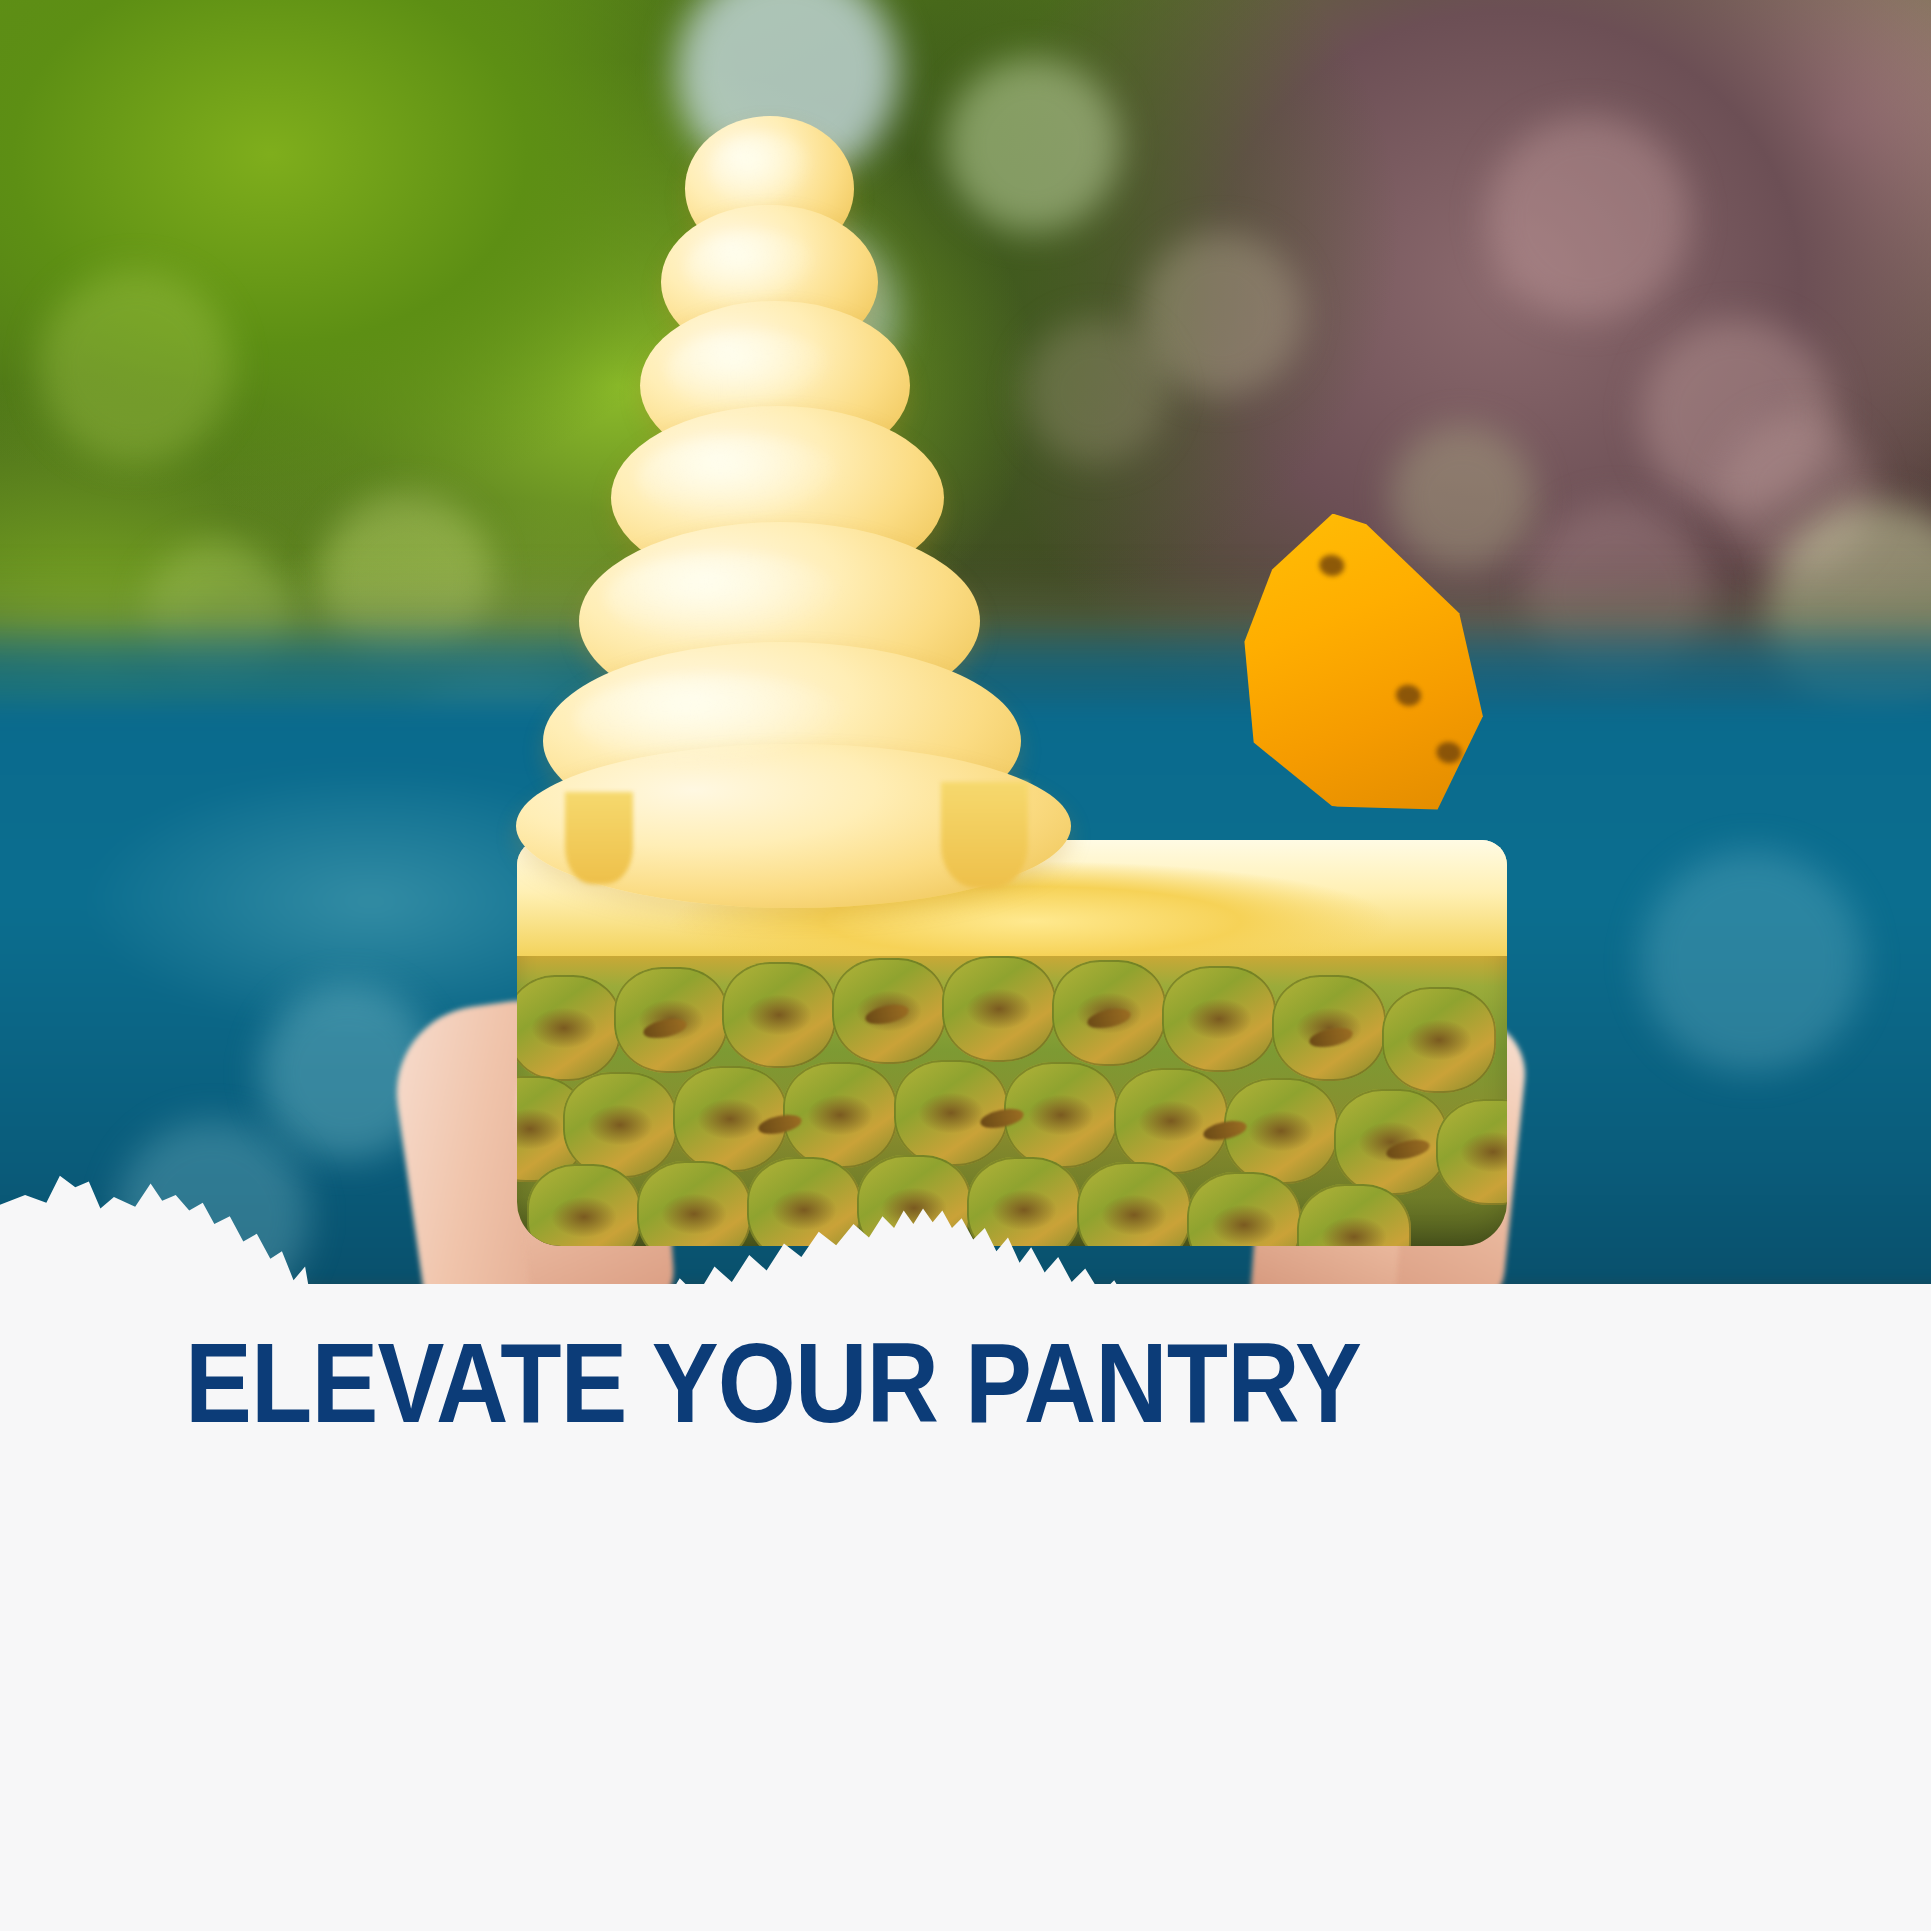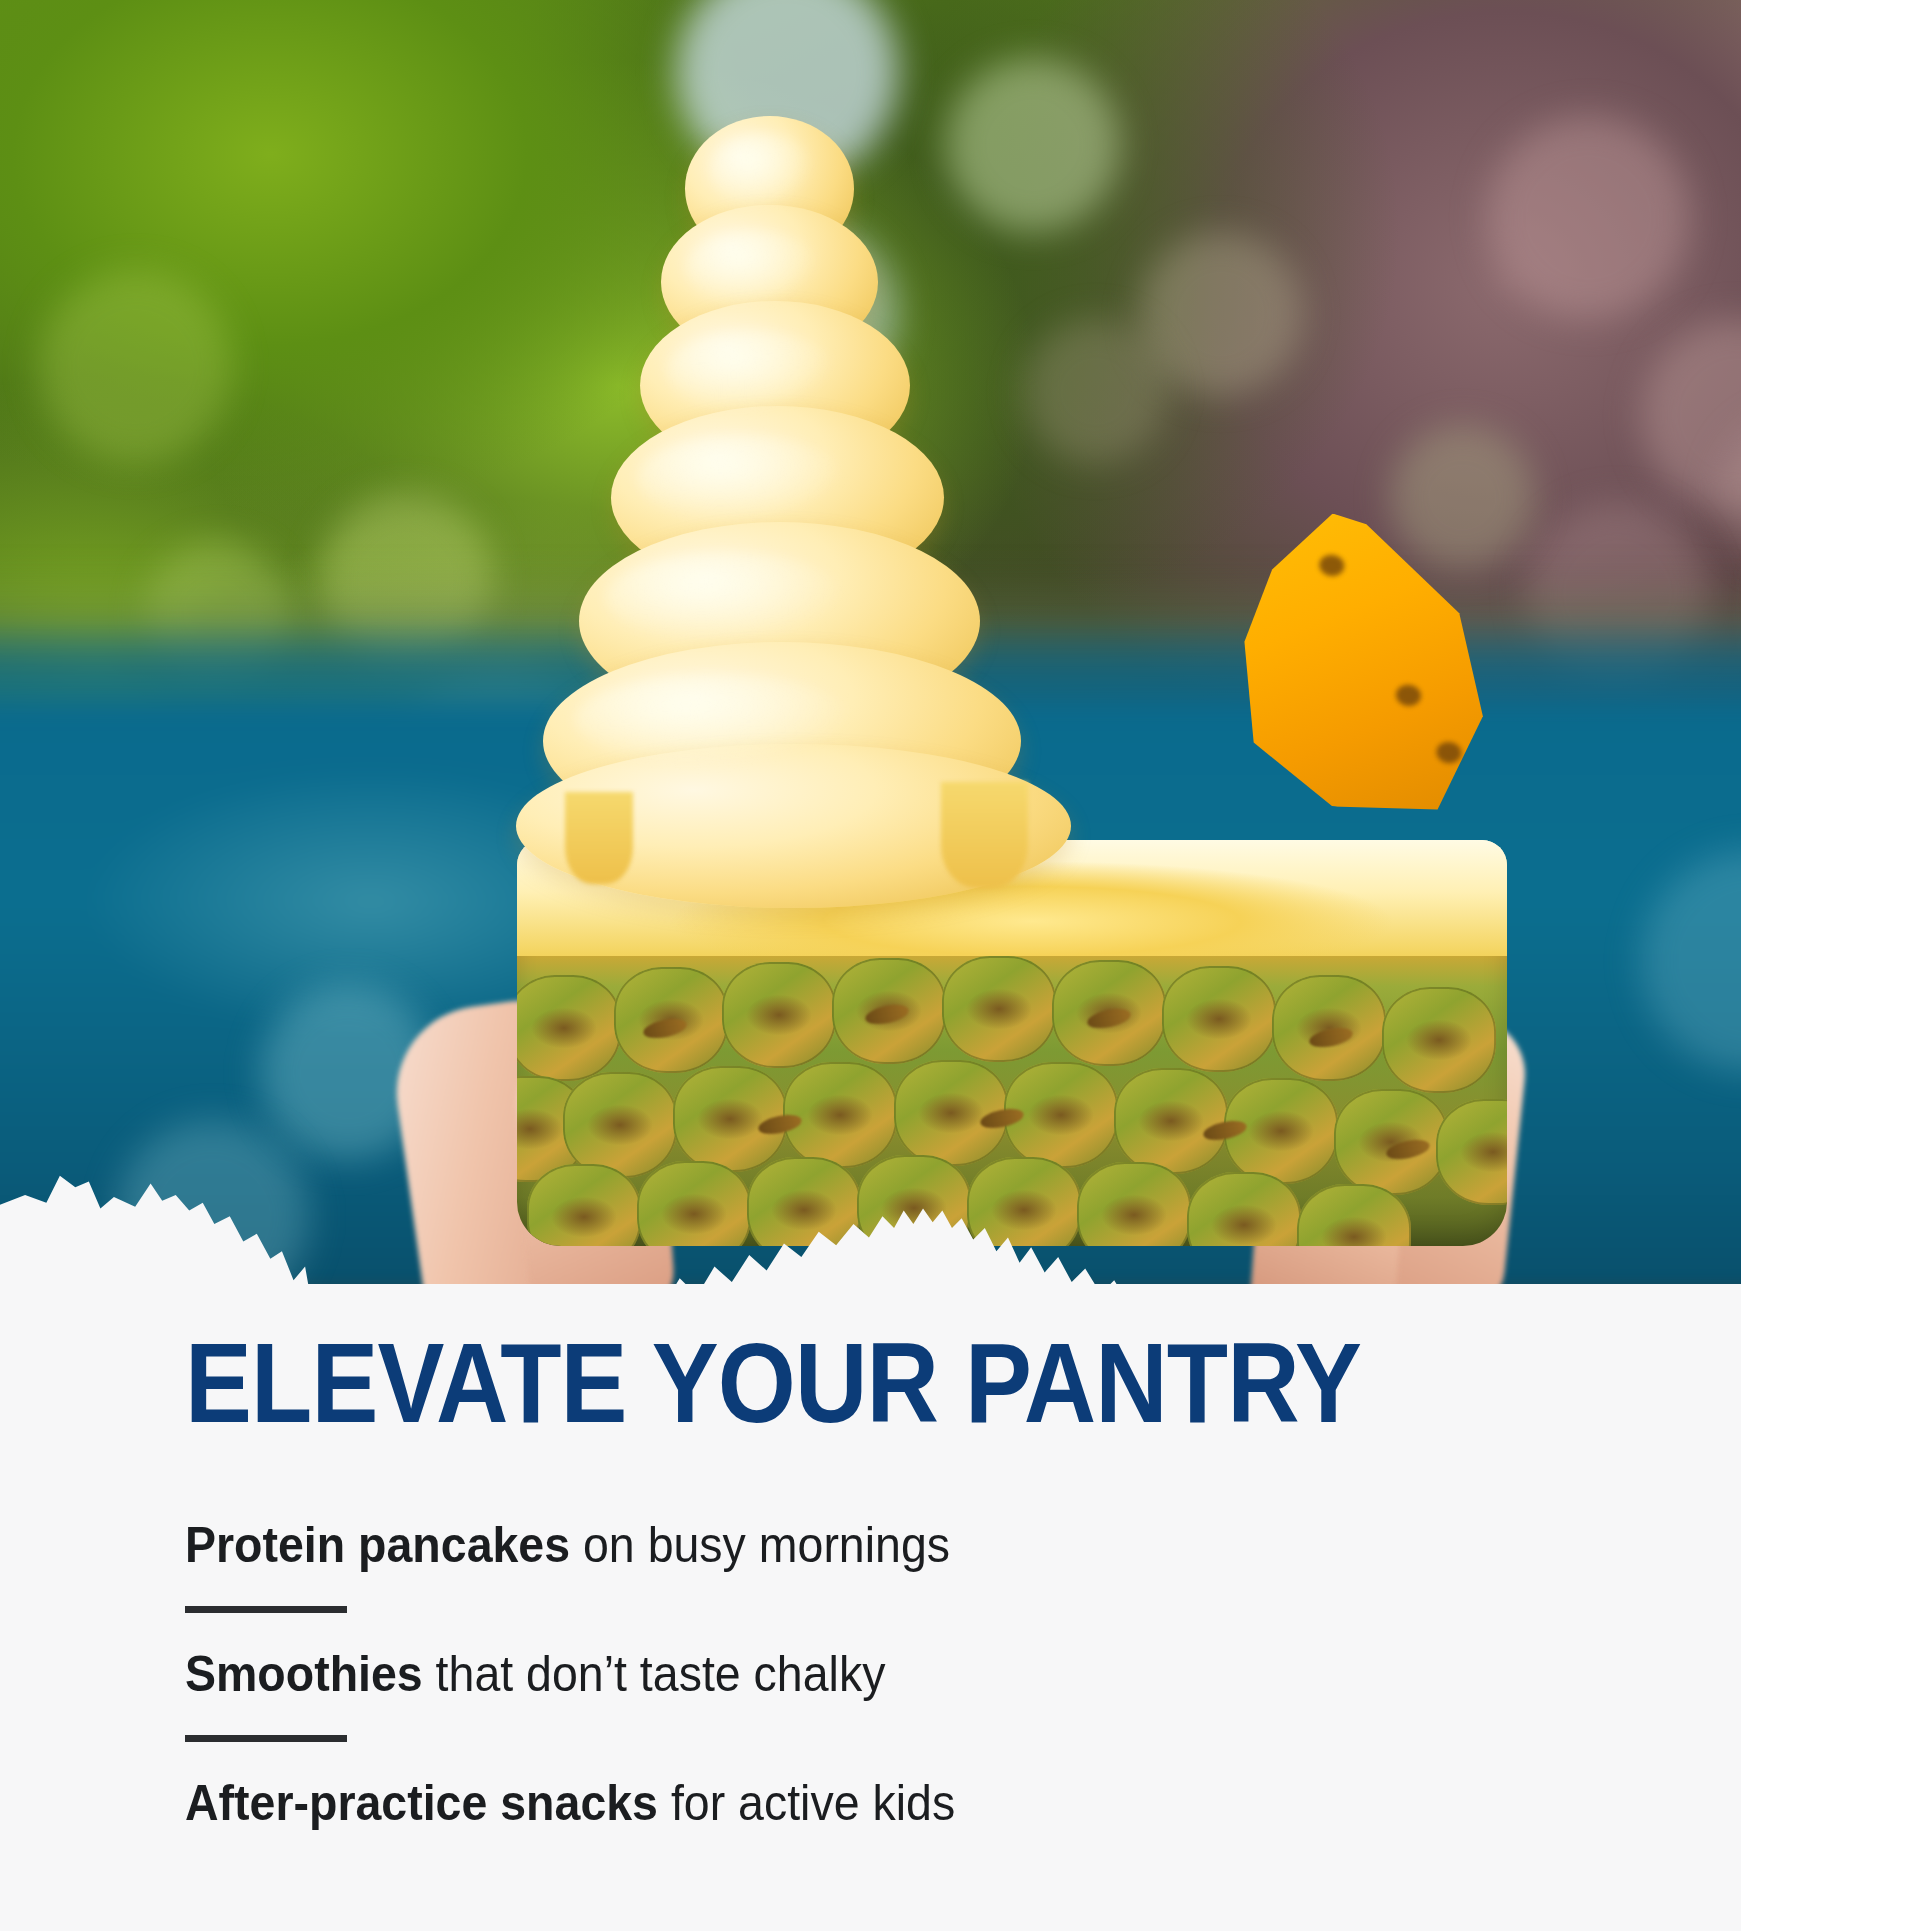--- a/index.html
+++ b/index.html
@@ -6,21 +6,21 @@
     margin: 0;
     padding: 0;
     background: #ffffff;
   }
   body {
     font-family: "Liberation Sans", sans-serif;
   }
 
   .poster {
     position: relative;
-    width: 1741px;
+    width: 1931px;
     height: 1931px;
     overflow: hidden;
     background: #f7f7f8;
   }
 
   
   .photo {
     position: absolute;
     left: 0; top: 0;
     width: 1931px;
@@ -405,36 +405,17 @@
          L1866 380 L1882 370 L1898 388 L1914 378 L1930 396 L1946 386
          L1962 404 L1978 394 L1990 410 L2000 400
          L2000 300 L0 300 Z"></path>
   </svg>
 
   <div class="panel">
     <div class="content">
 
       <h1 class="headline">ELEVATE YOUR PANTRY</h1>
 
-      <ul class="bullets">
-
-        <li class="bullet">
-          <span class="lead">Protein pancakes</span><span> on busy mornings</span>
-        </li>
-
-        <li class="bullet-div"></li>
-
-        <li class="bullet">
-          <span class="lead">Smoothies</span><span> that don’t taste chalky</span>
-        </li>
-
-        <li class="bullet-div"></li>
-
-        <li class="bullet">
-          <span class="lead">After-practice snacks</span><span> for active kids</span>
-        </li>
-
-      </ul>
     </div>
   </div>
 
 </div>
 
 
 </body></html>

